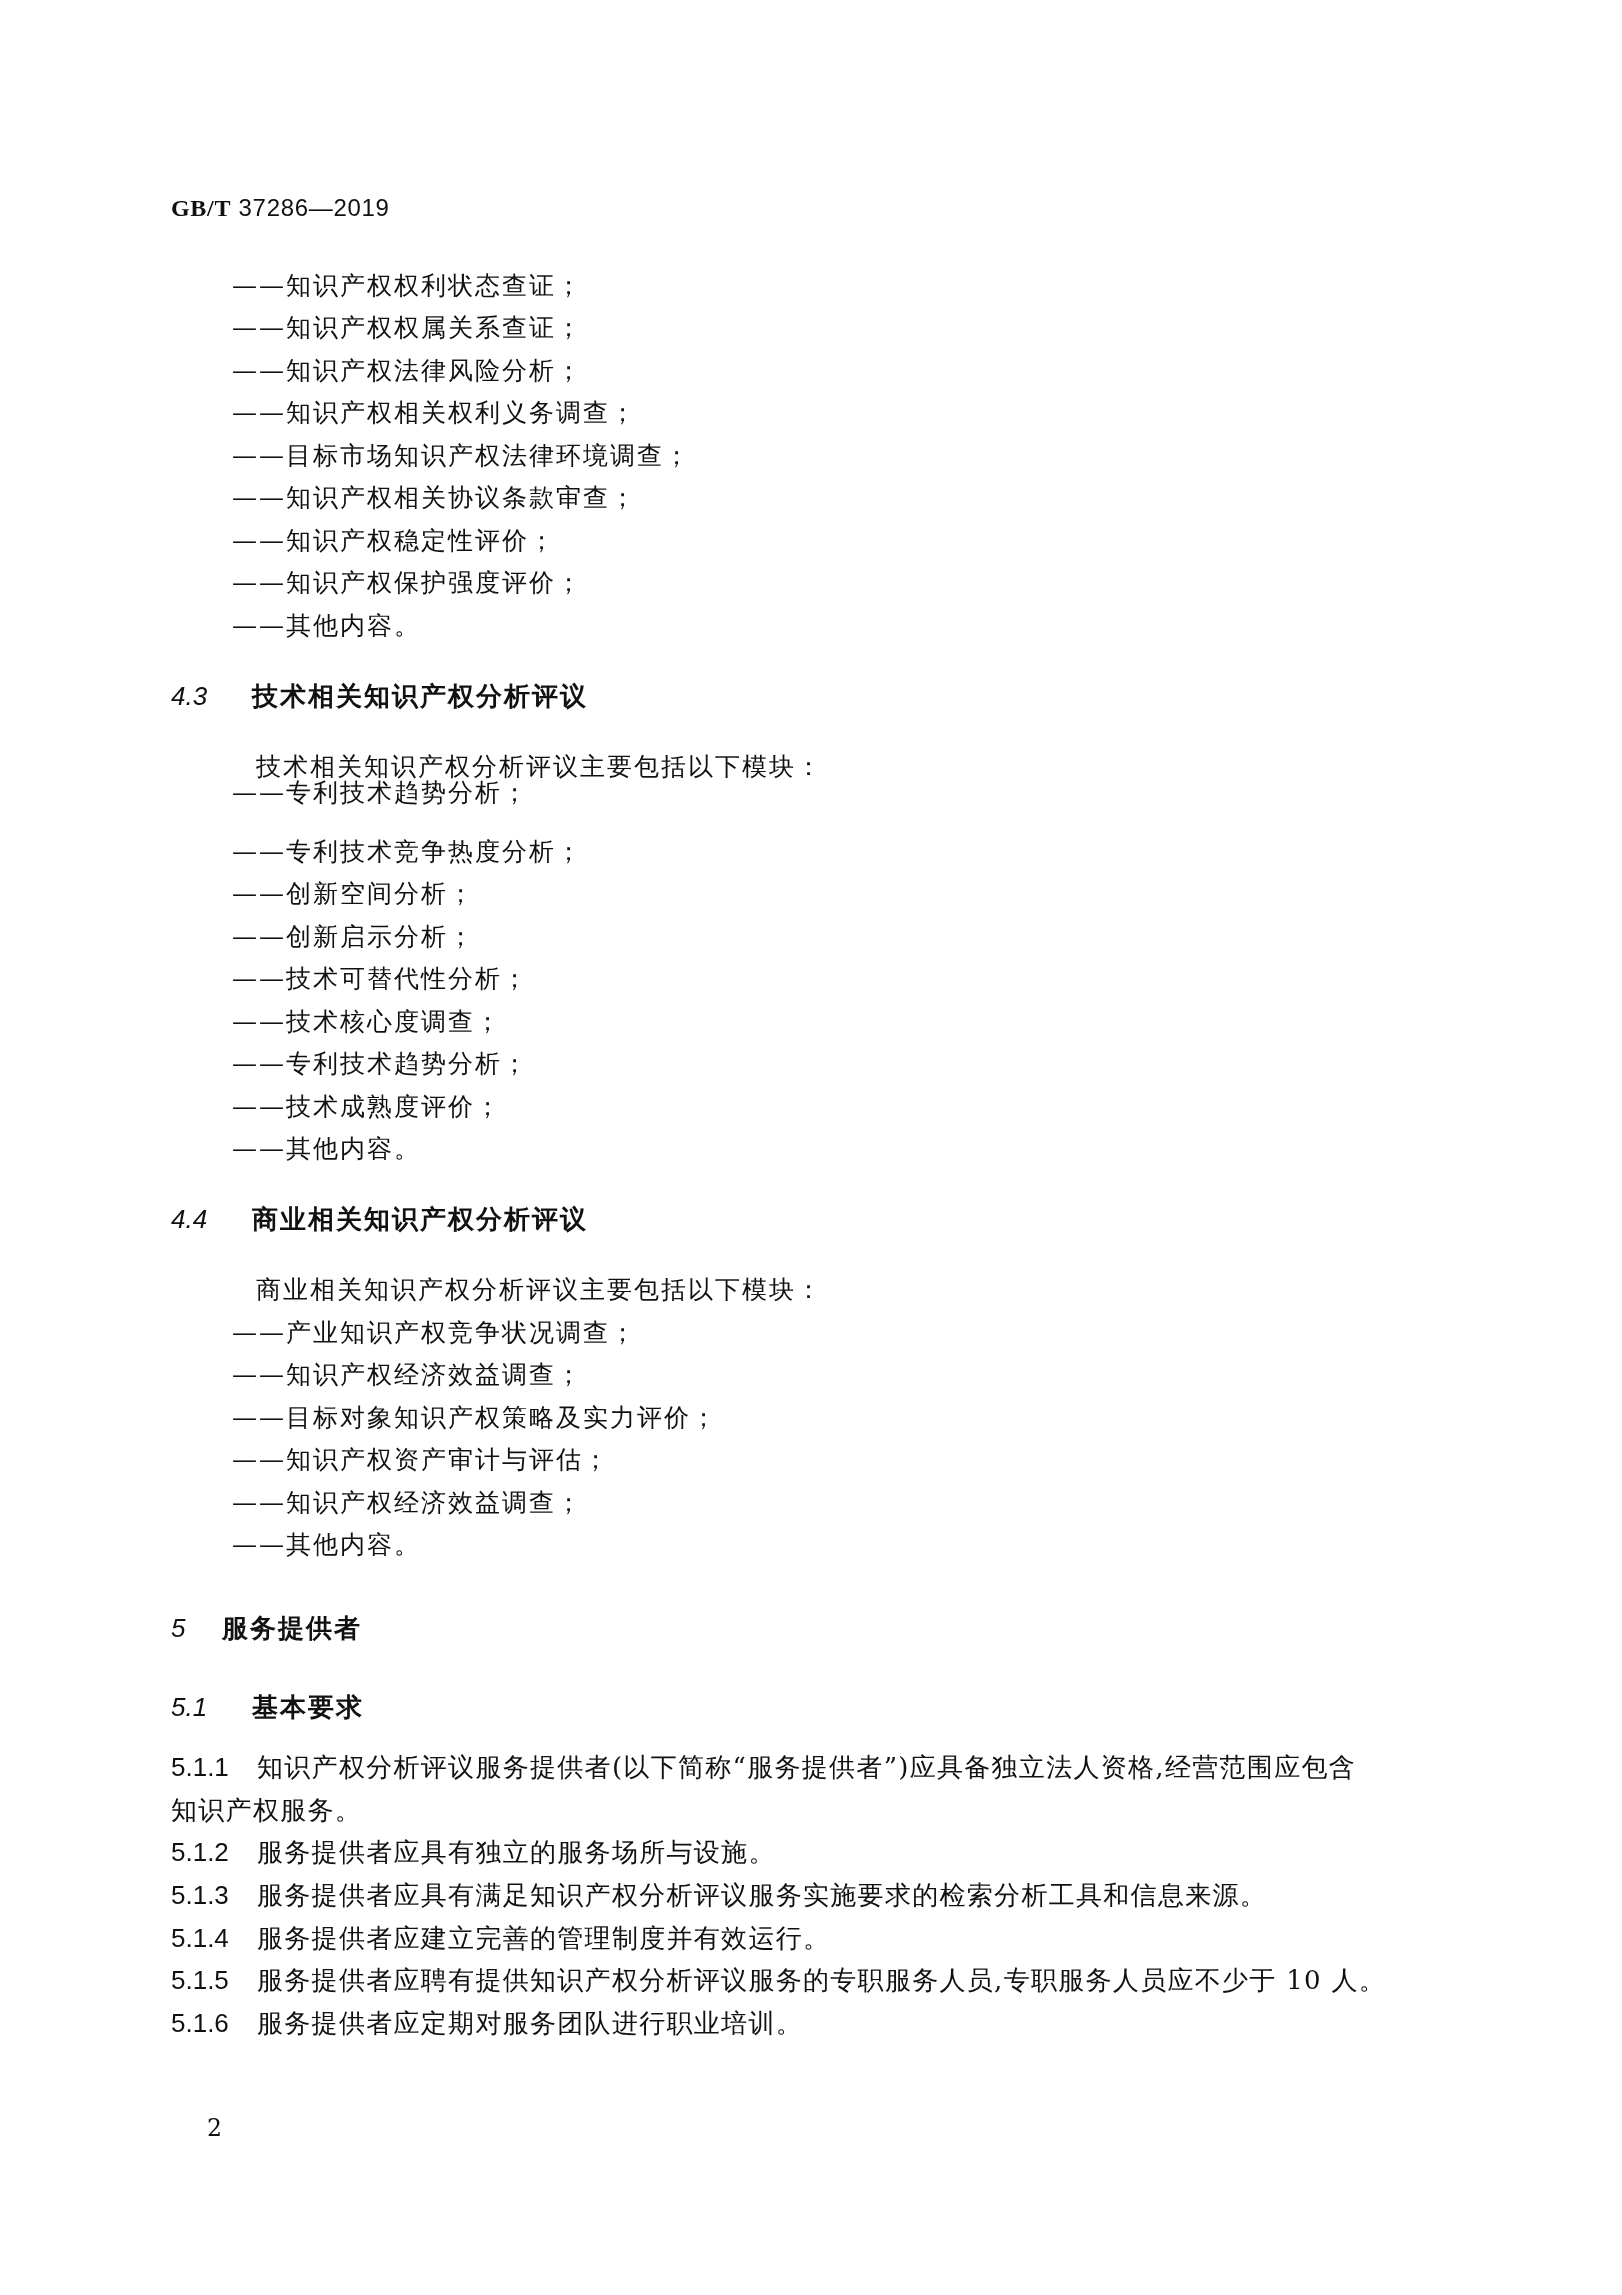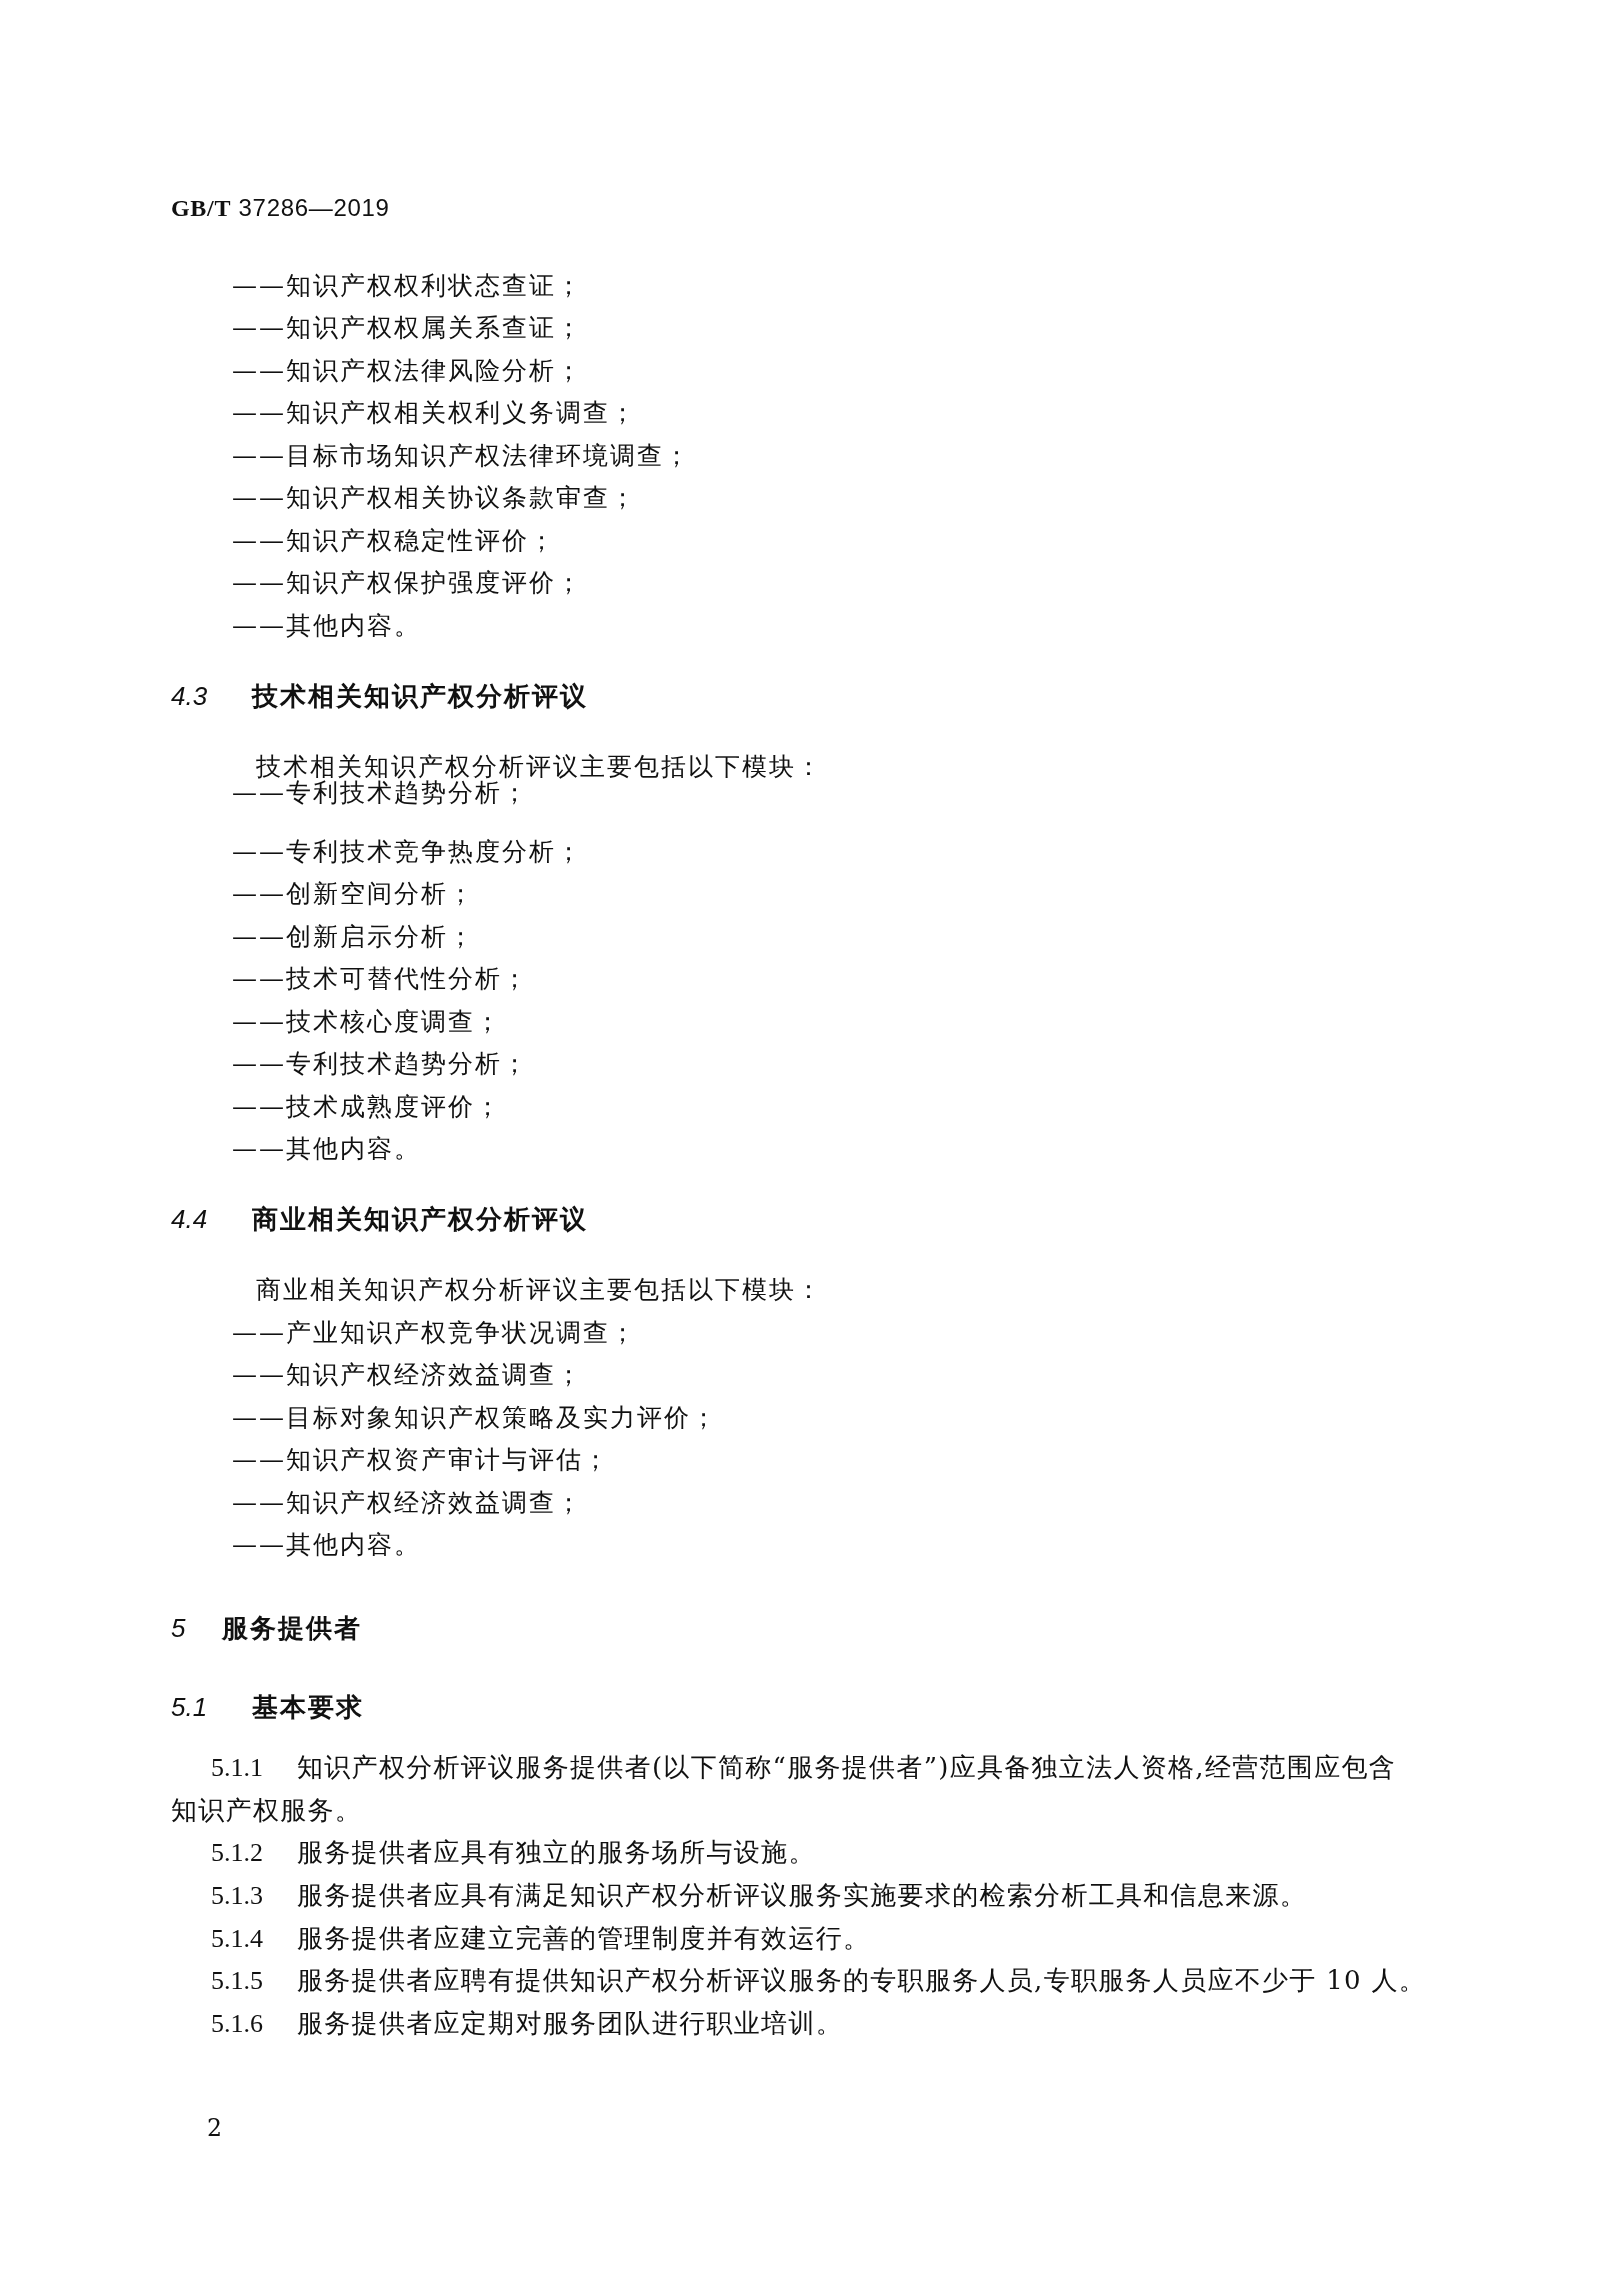--- a/index.html
+++ b/index.html
@@ -24,22 +24,22 @@
       position: absolute; left: 171px; font-size: 26px; line-height: 31px;
       font-family: "DejaVu Sans", sans-serif; font-weight: bold; white-space: nowrap;
     }
     .heading .num { font-family: "Liberation Sans", sans-serif; font-weight: normal; display: inline-block; font-style: italic; }
     .heading .title { letter-spacing: 2px; }
     .clause {
       position: absolute; left: 171px; font-size: 26px; line-height: 31px; white-space: nowrap;
       letter-spacing: 1.3px;
     }
     .clause .num {
-      font-family: Liberation Serif, serif; letter-spacing: 0;
-      display: inline-block; width: 86px; margin-left: 40px;
+      font-family: Liberation Sans, sans-serif; letter-spacing: 0;
+      display: inline-block; width: 86px;
     }
     .page-number {
       position: absolute; left: 207px; top: 2114px; font-size: 23.6px;
       font-family: "DejaVu Serif", serif;
     }
   </style>
 </head>
 <body>
 
 <div class="header">

